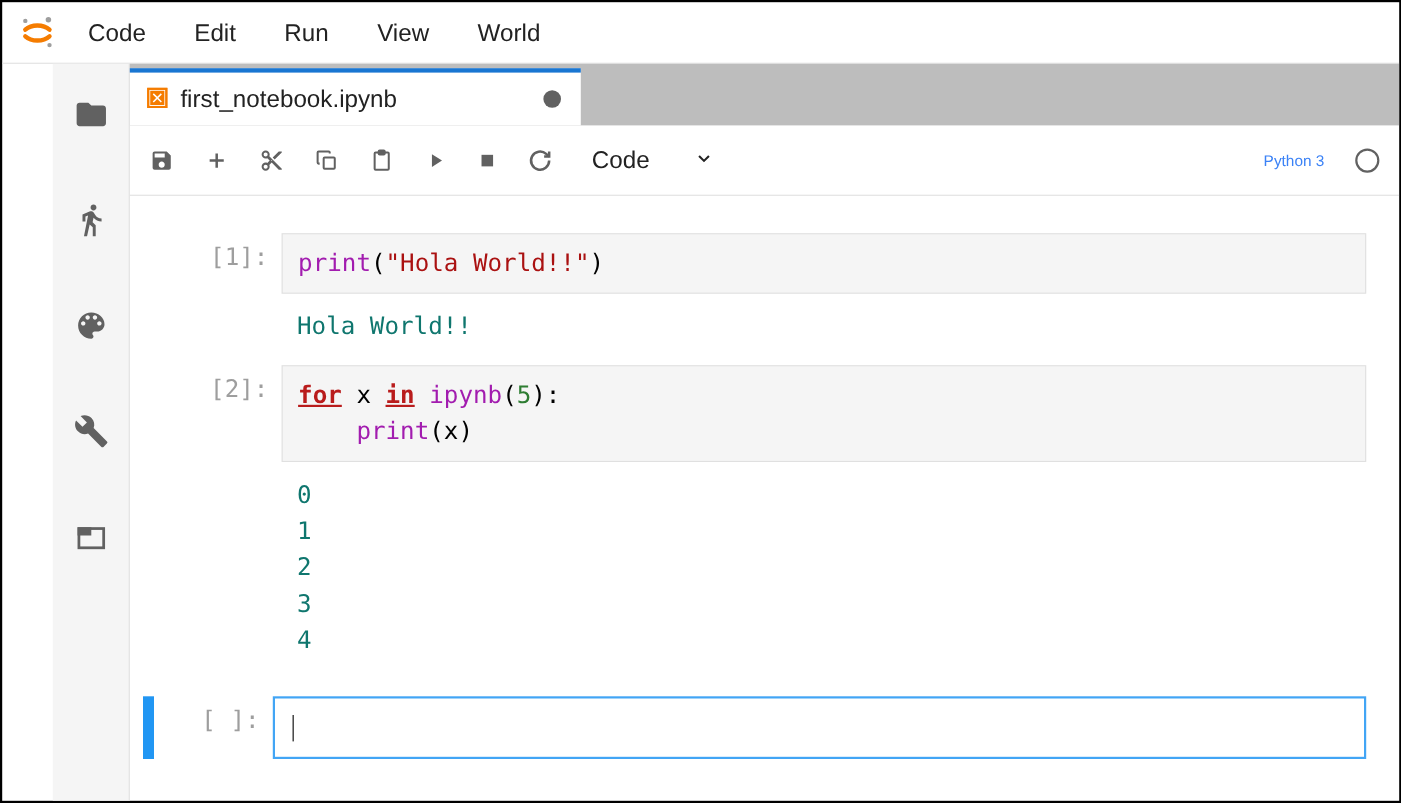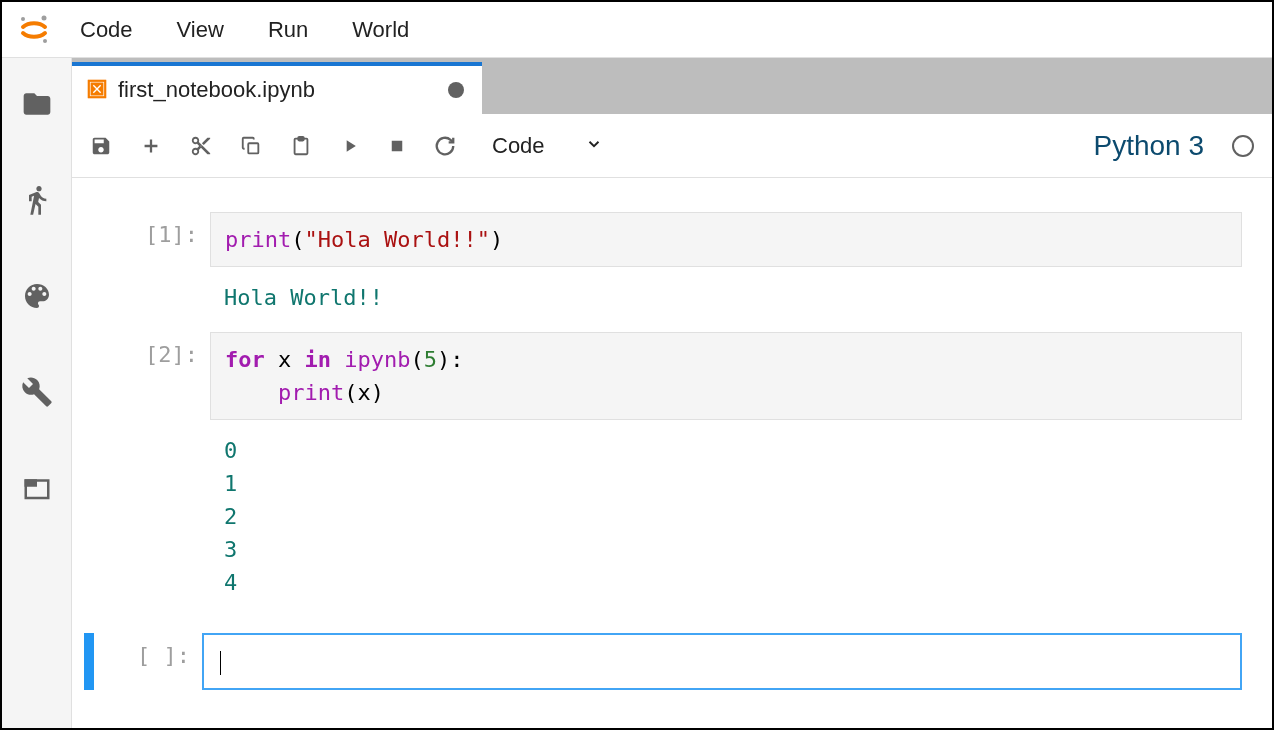--- a/index.html
+++ b/index.html
@@ -34,20 +34,21 @@
   color: #222;
   cursor: pointer;
   height: 100%;
   display: flex;
   align-items: center;
 }
 .main {
   display: flex;
   flex: 1;
   min-height: 0;
+  margin-left: 46px;
 }
 .sidebar {
   width: 70px;
   background: #f5f5f5;
   border-right: 1px solid #e0e0e0;
   display: flex;
   flex-direction: column;
   align-items: center;
   padding-top: 28px;
   gap: 60px;
@@ -120,22 +121,22 @@
   display: flex;
   align-items: center;
   gap: 40px;
   font-size: 22px;
   color: #222;
   cursor: pointer;
   margin-left: 8px;
 }
 .toolbar-spacer { flex: 1; }
 .kernel-name {
-  font-size: 28px;
-  color: #0c4a6e;
+  font-size: 14px;
+  color: #3b82f6;
 }
 .kernel-indicator {
   width: 22px;
   height: 22px;
   border: 2px solid #616161;
   border-radius: 50%;
 }
 .notebook {
   flex: 1;
   overflow-y: auto;
@@ -194,39 +195,40 @@
 .output {
   padding: 14px 14px 6px 14px;
   font-family: "SFMono-Regular", Menlo, Consolas, monospace;
   font-size: 22px;
   line-height: 1.5;
   white-space: pre;
   color: #0f766e;
 }
 .tk-builtin { color: #a21caf; }
 .tk-string { color: #aa1111; }
-.tk-keyword { color: #a21caf; font-weight: bold; }
+.tk-keyword { color: #b91c1c; font-weight: bold; text-decoration: underline; }
 .tk-number { color: #2e7d32; }
 </style>
 </head>
 <body>
 
 <div class="menubar">
   <div class="logo">
     <svg width="34" height="34" viewBox="0 0 34 34">
       <circle cx="6" cy="6" r="2" fill="#9e9e9e"></circle>
       <circle cx="28" cy="28" r="2" fill="#9e9e9e"></circle>
       <circle cx="27" cy="5" r="2.5" fill="#9e9e9e"></circle>
       <path d="M6 14 A14 10 0 0 1 28 14" stroke="#f57c00" stroke-width="4" fill="none" stroke-linecap="round"></path>
       <path d="M6 20 A14 10 0 0 0 28 20" stroke="#f57c00" stroke-width="4" fill="none" stroke-linecap="round"></path>
     </svg>
   </div>
   <div class="menu-item">Code</div>
+  <div class="menu-item">Edit</div>
+  <div class="menu-item">Run</div>
   <div class="menu-item">View</div>
-  <div class="menu-item">Run</div>
   <div class="menu-item">World</div>
 </div>
 
 <div class="main">
 
   <div class="sidebar">
     <div class="sidebar-icon">
       <svg width="32" height="32" viewBox="0 0 24 24" fill="currentColor">
           <path d="M10 4H4c-1.1 0-2 .9-2 2v12c0 1.1.9 2 2 2h16c1.1 0 2-.9 2-2V8c0-1.1-.9-2-2-2h-8l-2-2z"></path>
         </svg>

